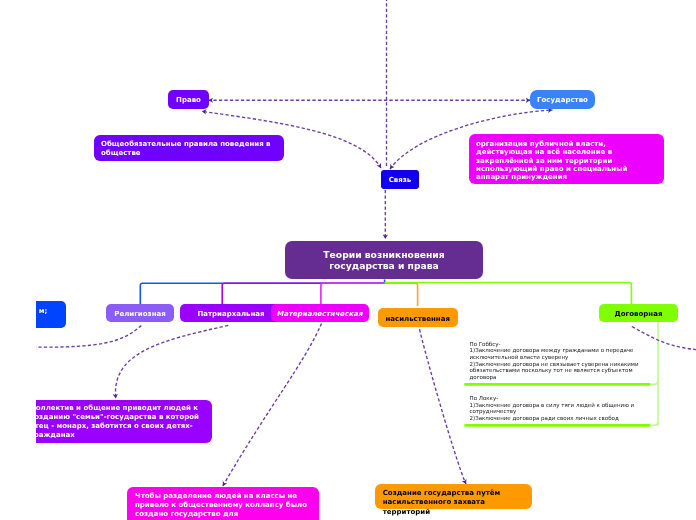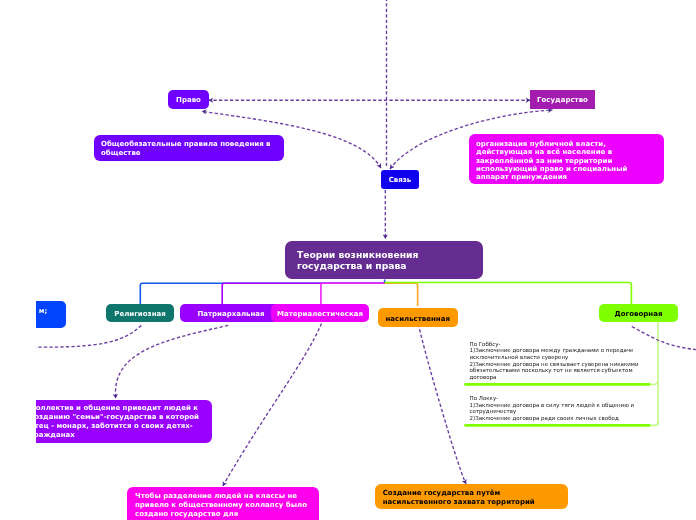--- a/index.html
+++ b/index.html
@@ -9,51 +9,51 @@
        -webkit-font-smoothing:antialiased;}
   #stage{position:relative;width:696px;height:520px;overflow:hidden;background:#fff;margin-left:36px;}
   svg.layer{position:absolute;left:0;top:0;width:696px;height:520px;overflow:visible;pointer-events:none;}
   .node{position:absolute;box-sizing:border-box;border-radius:6px;
         display:flex;align-items:center;font-weight:bold;}
   .node>span{display:block;width:100%;}
   .plain{position:absolute;box-sizing:border-box;color:#3a3a3a;white-space:pre-line;}
 
   .n-pravo{left:132px;top:90px;width:41px;height:19px;background:#7000ff;color:#fff;
            font-size:7px;text-align:center;border-radius:5px;}
-  .n-gos{left:494px;top:90px;width:65px;height:19px;background:#a21caf;color:#fff;
-         font-size:7px;text-align:center;border-radius:0;}
+  .n-gos{left:494px;top:90px;width:65px;height:19px;background:#3b82f6;color:#fff;
+         font-size:7px;text-align:center;border-radius:7px;}
   .n-svyaz{left:345px;top:170px;width:38px;height:19px;background:#1100ee;color:#fff;
            font-size:7px;text-align:center;border-radius:3px;}
   .n-pravodef{left:58px;top:134.6px;width:190px;height:26.8px;background:#7000ff;color:#fff;
               font-size:7px;line-height:9.1px;padding:5.6px 7px 0;border-radius:6px;
               align-items:flex-start;}
   .n-gosdef{left:433px;top:134.4px;width:195px;height:49.4px;background:#ee00ff;color:#fff;
             font-size:7px;line-height:8.4px;padding:5.4px 7px 0;border-radius:6px;
             align-items:flex-start;}
   .n-root{left:249px;top:241px;width:198px;height:38px;background:#652d91;color:#fff;
-          font-size:9.2px;line-height:11px;padding:0 12px;border-radius:7px;}
+          font-size:9.2px;line-height:11px;padding:0 12px;border-radius:7px;text-align:center;}
 
   .t{top:304.2px;height:17.7px;font-size:7px;text-align:center;border-radius:5px;
      padding-top:1.6px;}
   .t-cut{left:-44px;width:74px;background:#0044ff;color:#fff;text-align:right;
          padding:5.6px 18.8px 0 6px;top:301px;height:26.5px;line-height:9px;
          align-items:flex-start;}
-  .t-rel{left:70px;width:68px;background:#0f766e;color:#fff;}
+  .t-rel{left:70px;width:68px;background:#8b5cf6;color:#fff;}
   .t-pat{left:144px;width:102px;background:#9900ff;color:#fff;}
-  .t-mat{left:235px;width:98px;background:#ee00ff;color:#fff;}
+  .t-mat{left:235px;width:98px;background:#ee00ff;color:#fff;font-style:italic;}
   .t-vio{left:341.6px;width:80.2px;background:#ff9900;color:#000;height:19.2px;top:308px;
          padding-top:2.3px;}
   .t-con{left:563px;width:79px;background:#80ff00;color:#000;}
 
   .n-patnote{left:-13px;top:399.7px;width:189px;height:43px;background:#9900ff;color:#fff;
              font-size:7px;line-height:9px;padding:2px 7px 0;border-radius:6px;}
   .n-matnote{left:91px;top:487px;width:192px;height:40px;background:#ff00ee;color:#fff;
              font-size:7px;line-height:9px;padding:5.3px 8px 0;border-radius:6px;
              align-items:flex-start;}
-  .n-vionote{left:338.7px;top:483.6px;width:193px;height:25.7px;background:#ff9900;color:#000;
+  .n-vionote{left:338.7px;top:483.6px;width:157px;height:25.7px;background:#ff9900;color:#000;
              font-size:7px;line-height:9.3px;padding:5.5px 8px 0;border-radius:6px;
              align-items:flex-start;}
   .n-rightgreen{left:677px;top:295.4px;width:60px;height:32.1px;background:#80ff00;color:#000;
                 font-size:7px;line-height:9px;padding:4.4px 7px 0;border-radius:6px;
                 white-space:pre-line;align-items:flex-start;}
 
   .plain{font-size:5.5px;line-height:6.55px;font-weight:normal;color:#1a1a1a;width:176px;}
   .p-hobbes{left:433.5px;top:334.4px;}
   .p-locke{left:433.5px;top:388.5px;}
 </style>

